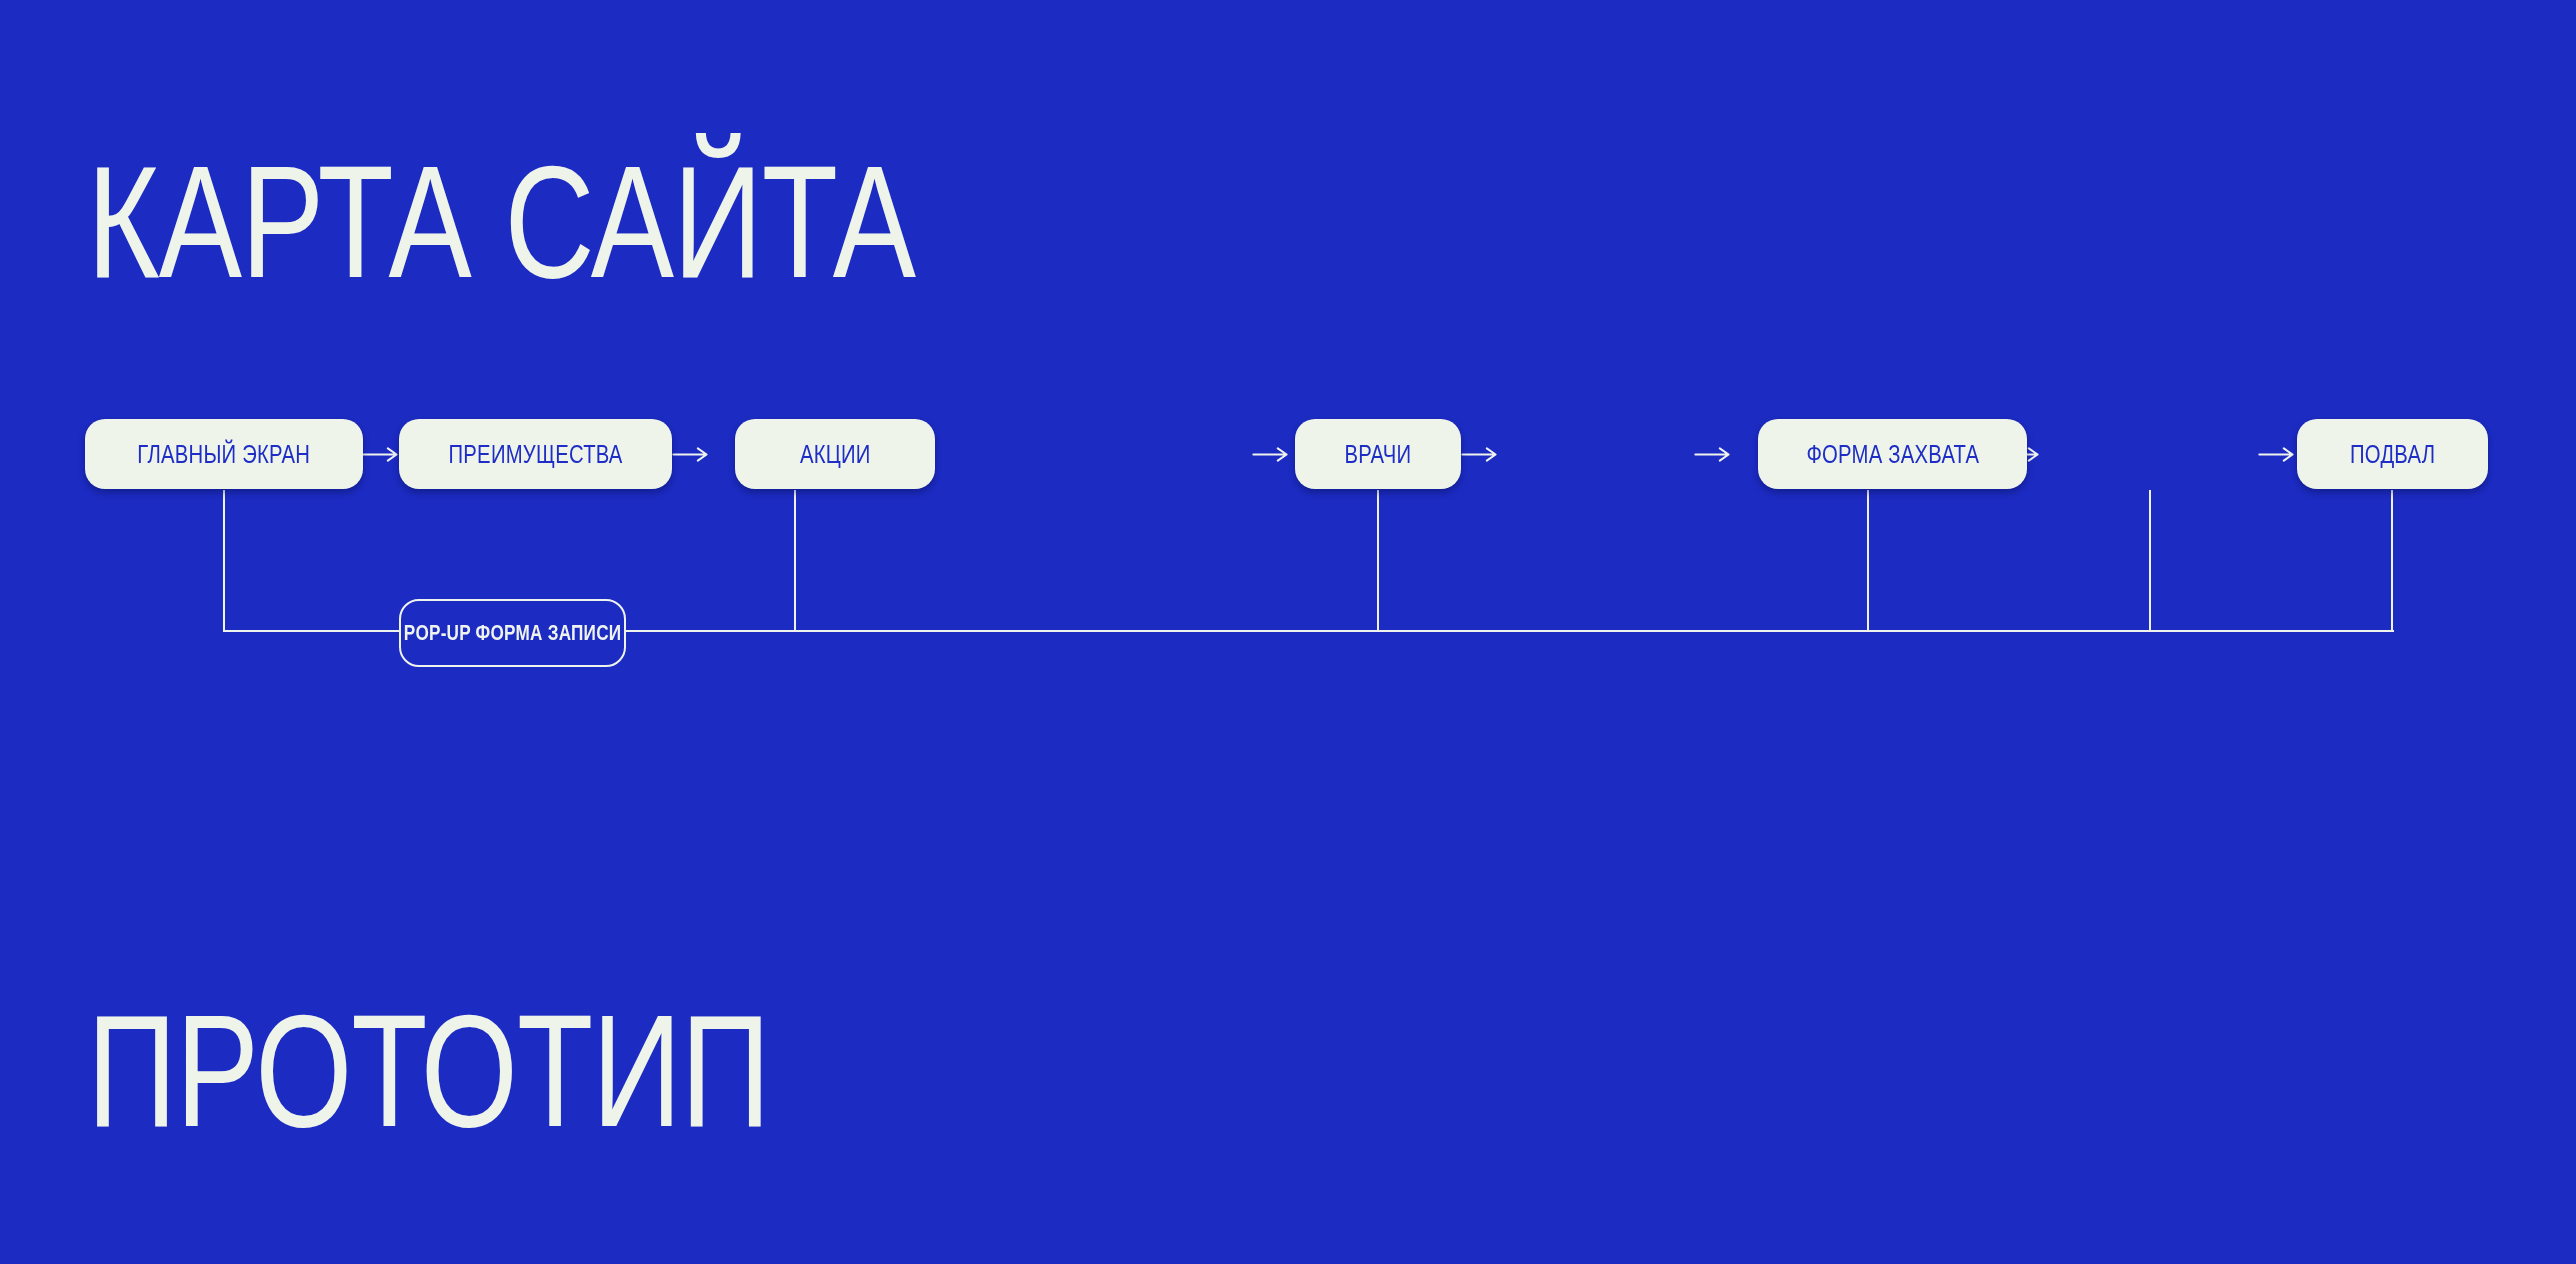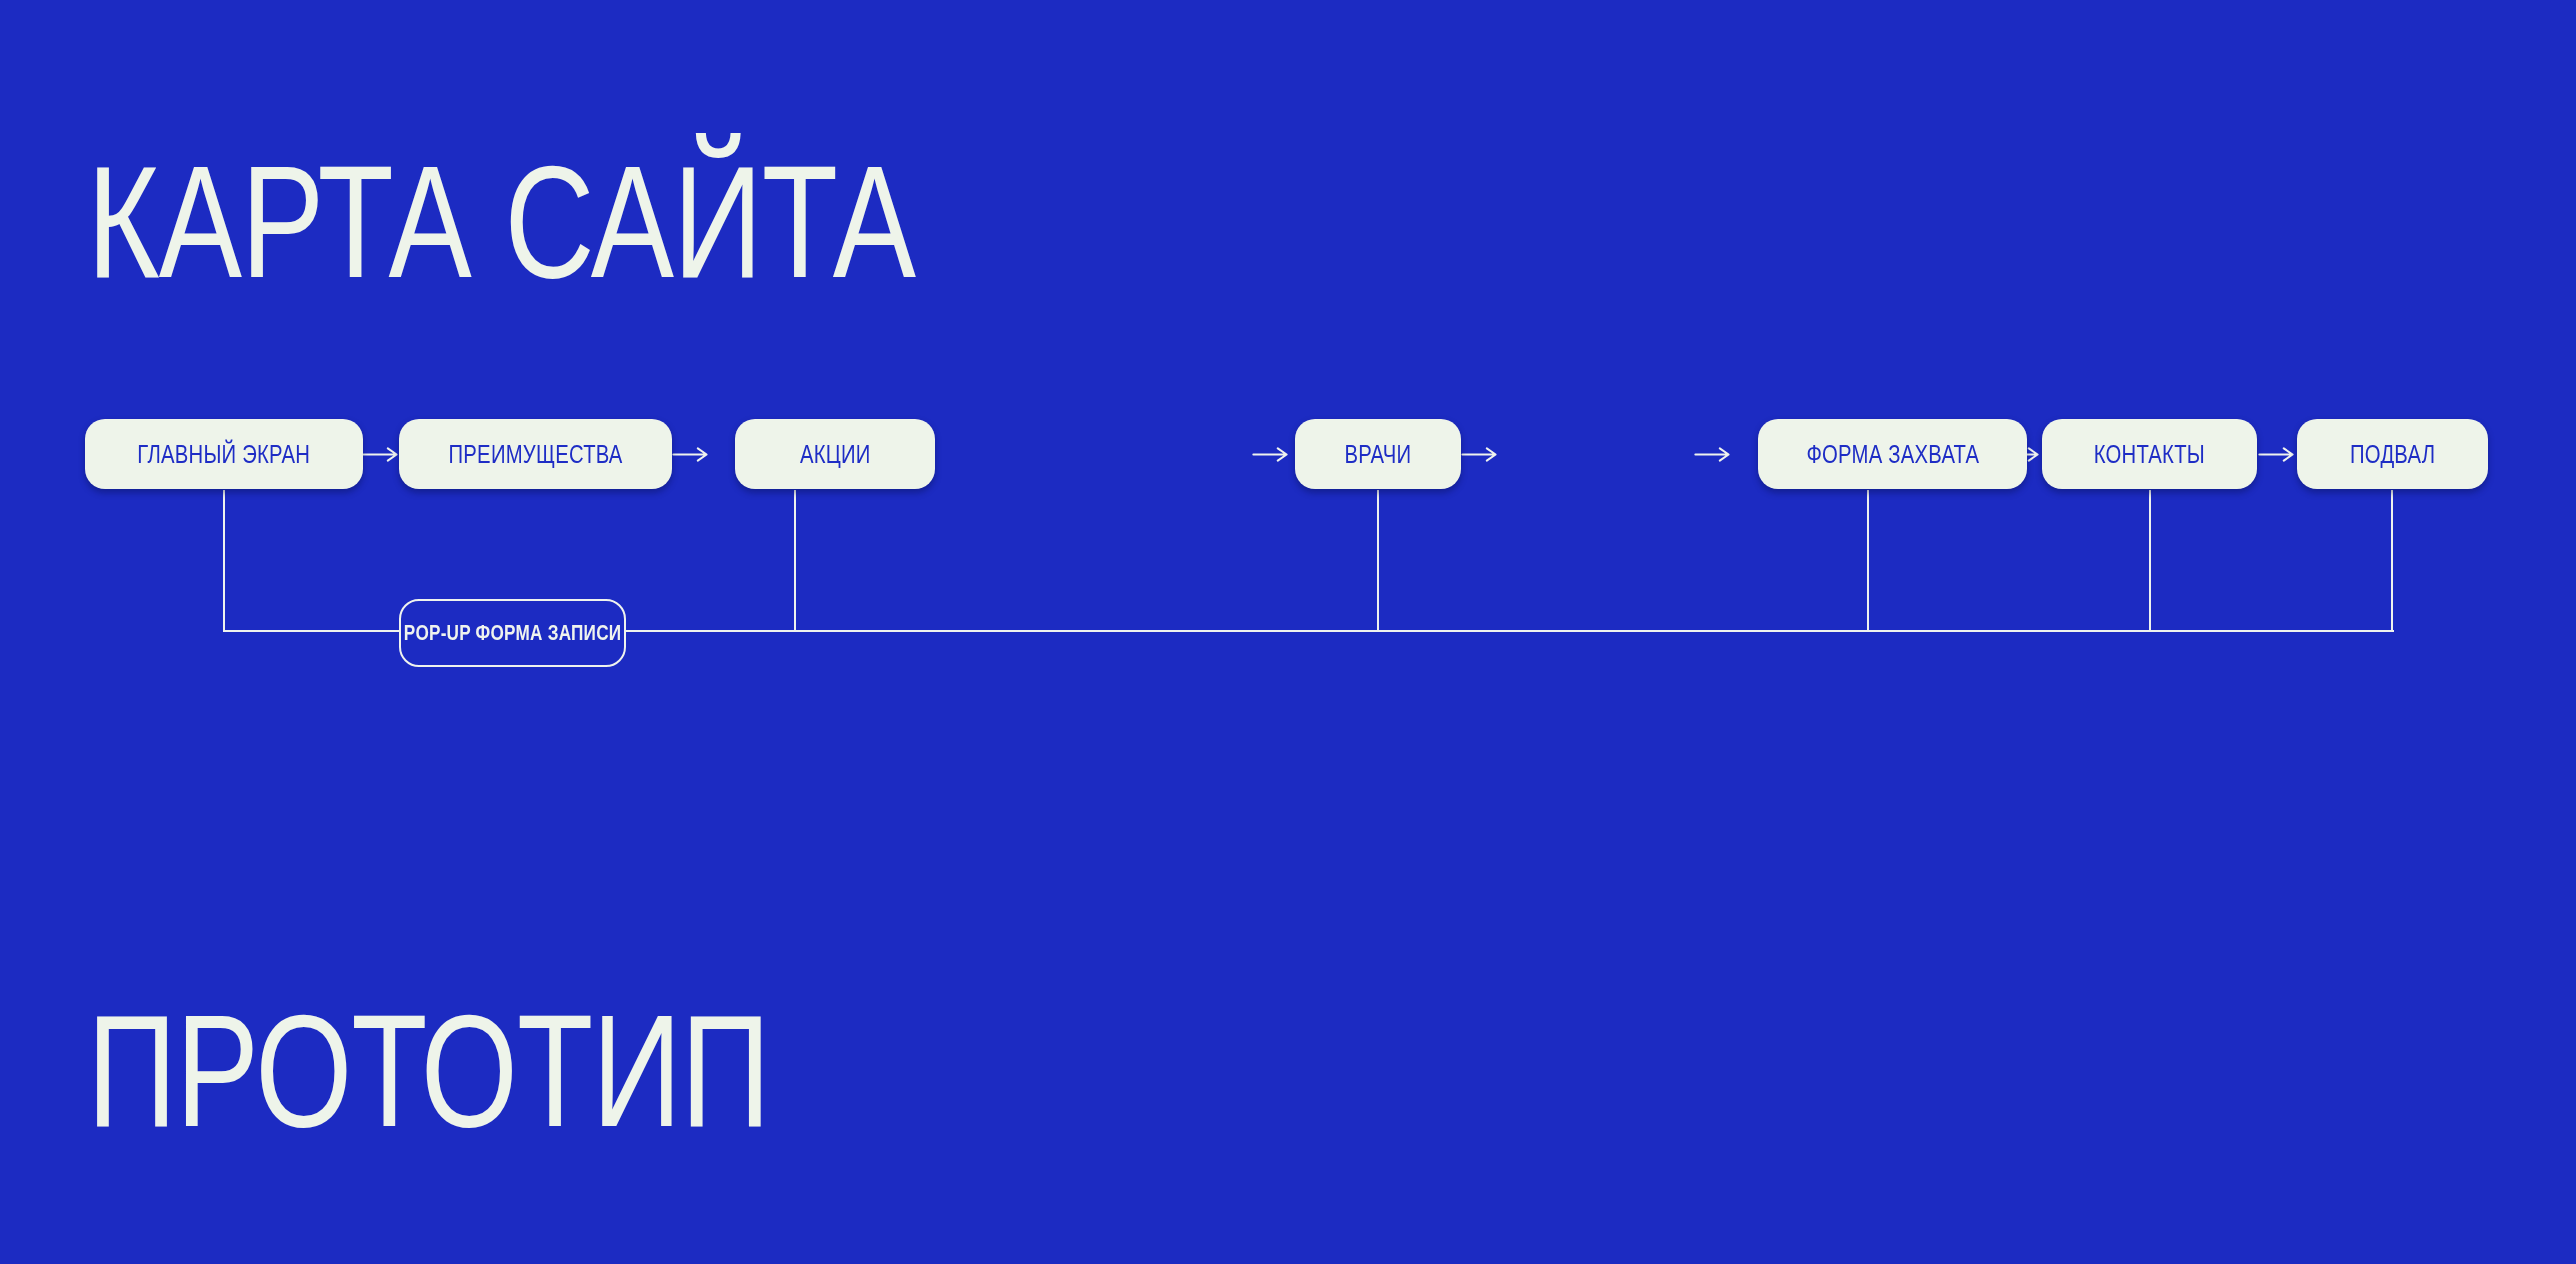--- a/index.html
+++ b/index.html
@@ -90,23 +90,20 @@
       </div>
     <div class="node" id="n2">
         <span class="sq">АКЦИИ</span>
       </div>
     <div class="node" id="n4">
         <span class="sq">ВРАЧИ</span>
       </div>
     <div class="node" id="n6">
         <span class="sq">ФОРМА ЗАХВАТА</span>
       </div>
-    <div class="node" id="n7">
-        <span class="sq">КОНТАКТЫ</span>
-      </div>
     <div class="node" id="n8">
         <span class="sq">ПОДВАЛ</span>
       </div>
 
     <div class="arrow" id="a0">
         <svg viewBox="0 0 56 28">
           <path d="M2 14 H49 M38 5 L51 14 L38 23" fill="none" stroke="#EFF3EE" stroke-width="3" stroke-linecap="round" stroke-linejoin="round"></path>
         </svg>
       </div>
     <div class="arrow" id="a1">

